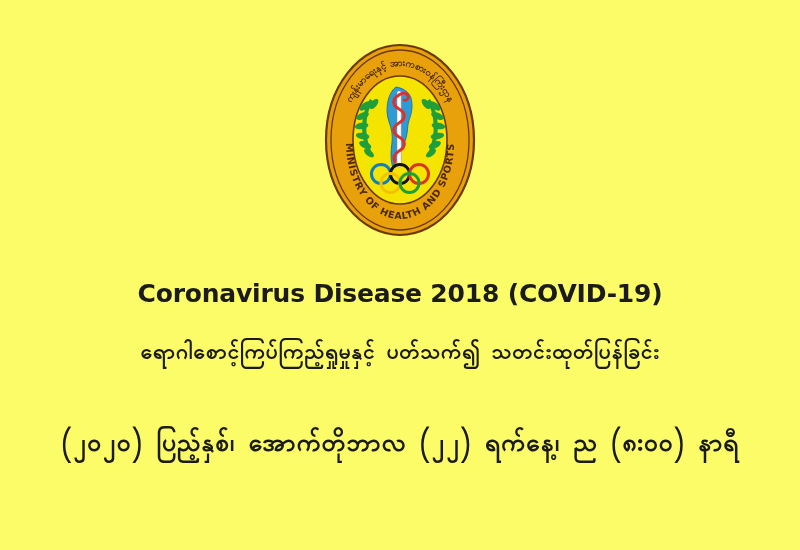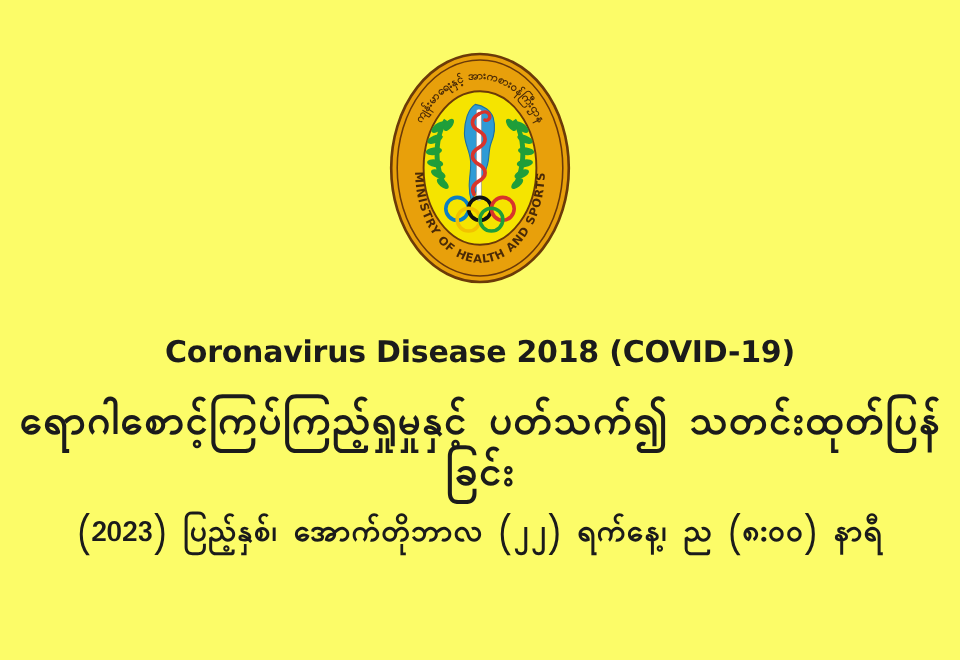--- a/index.html
+++ b/index.html
@@ -53,21 +53,21 @@
     top: 278px;
     font-size: 25px;
     font-weight: bold;
     letter-spacing: -0.2px;
     line-height: 32px;
     font-family: "DejaVu Sans", "Liberation Sans", sans-serif;
   }
 
   #subject-my {
     top: 333px;
-    font-size: 35px;
+    font-size: 22px;
     font-weight: bold;
     line-height: 42px;
     font-family: "Padauk", "Myanmar Text", "Noto Sans Myanmar", "DejaVu Sans", sans-serif;
   }
 
   #datetime-my {
     top: 424px;
     font-size: 26px;
     font-weight: bold;
     line-height: 42px;
@@ -148,15 +148,15 @@
         <circle cx="66.5" cy="140" r="9.5" stroke="#f2c200"></circle>
         <circle cx="85.5" cy="140" r="9.5" stroke="#1f9e3a"></circle>
       </g>
     </svg>
   </div>
 
   <div class="text-block" id="title-en">Coronavirus Disease 2018 (COVID-19)</div>
 
   <div class="text-block" id="subject-my">ရောဂါစောင့်ကြပ်ကြည့်ရှုမှုနှင့် ပတ်သက်၍ သတင်းထုတ်ပြန်ခြင်း</div>
 
-  <div class="text-block" id="datetime-my">(2023) ပြည့်နှစ်၊ အောက်တိုဘာလ (၂၂) ရက်နေ့၊ ည (၈:၀၀) နာရီ</div>
+  <div class="text-block" id="datetime-my">(၂၀၂၀) ပြည့်နှစ်၊ အောက်တိုဘာလ (၂၂) ရက်နေ့၊ ည (၈:၀၀) နာရီ</div>
 
 </div>
 
 </body></html>

